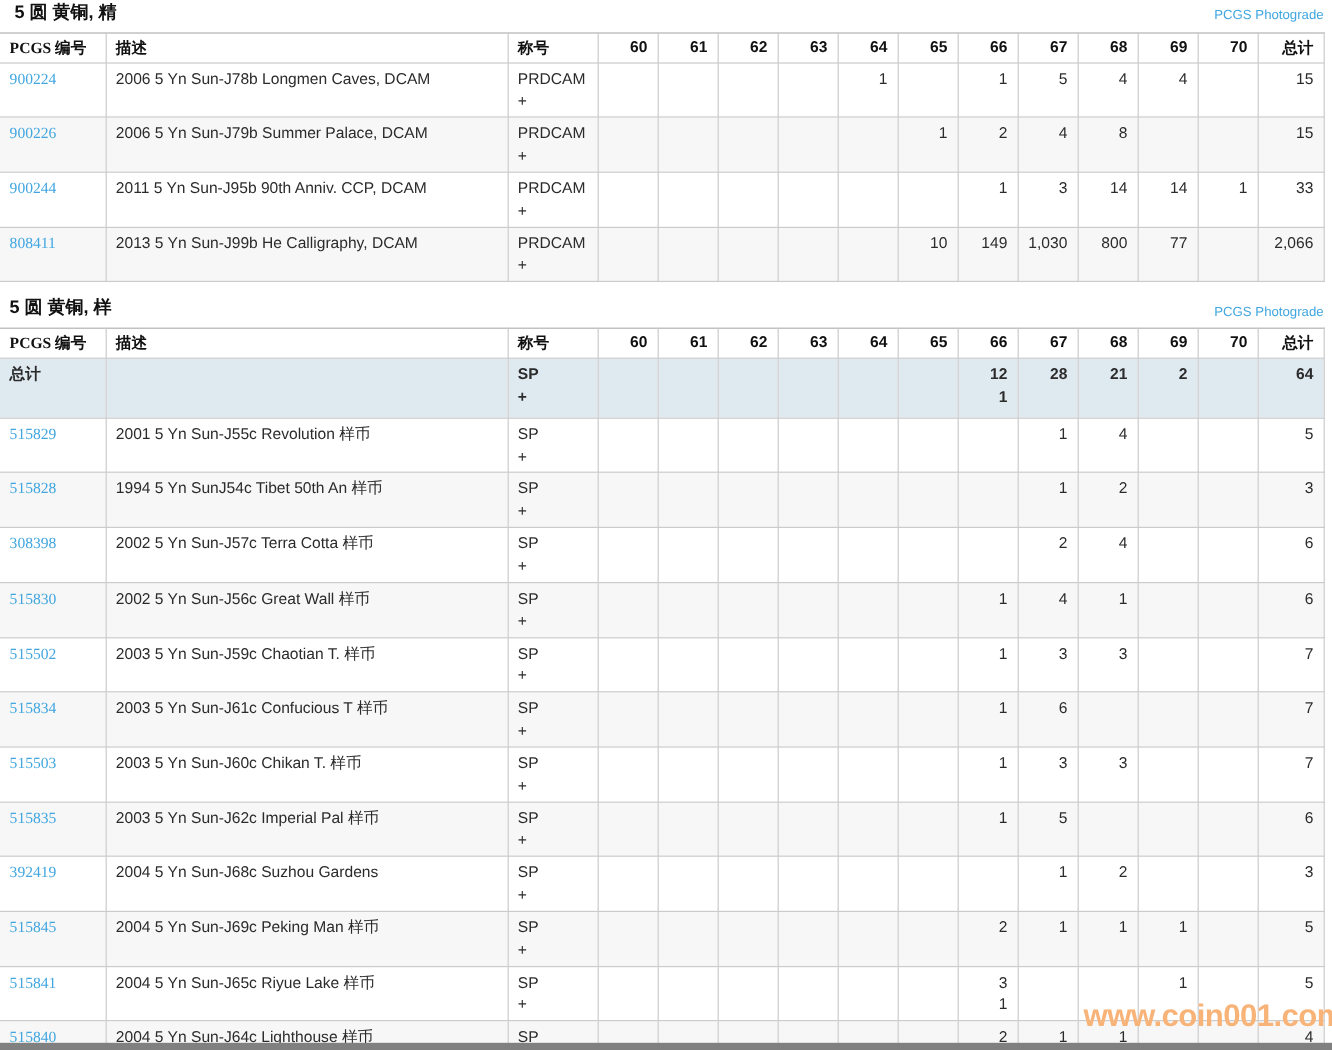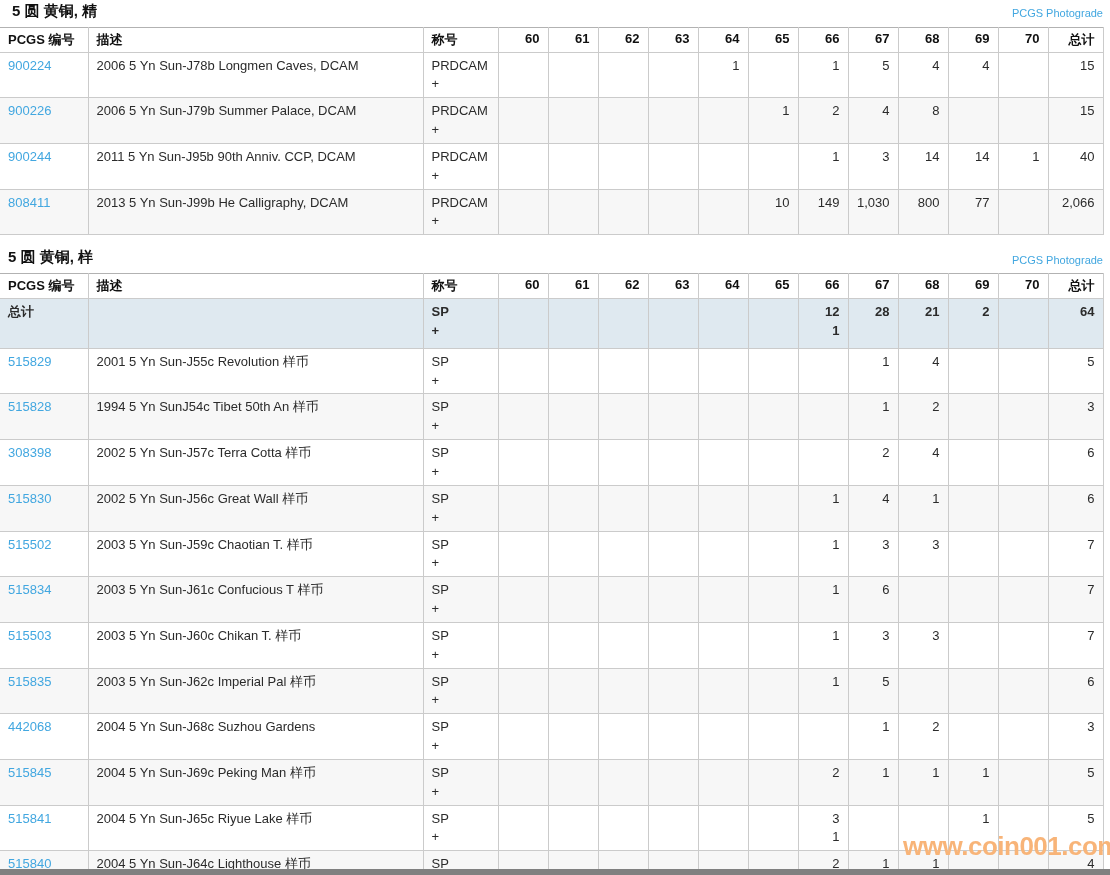--- a/index.html
+++ b/index.html
@@ -19,21 +19,21 @@
     margin:14px 7px 7px 0;padding-left:8px;}
   section:first-of-type .section-head{margin-top:3px;padding-left:12px;}
   .section-title{font-size:15px;font-weight:bold;color:#111;margin:0;line-height:1.1;}
   .photograde{font-size:11px;color:var(--link);text-decoration:none;cursor:pointer;line-height:1.1;}
 
   table{border-collapse:collapse;table-layout:fixed;width:1103px;background:#fff;}
   th,td{border:1px solid var(--border);padding:4px 8px 3px 8px;font-size:13px;
     vertical-align:top;overflow:hidden;white-space:nowrap;}
   th{border-top-color:#b2b2b2;font-weight:bold;color:#111;text-align:left;height:23px;padding-top:3px;}
   th.num,td.num{text-align:right;}
-  th:first-child,td:first-child{border-left:none;}
+  th:first-child,td:first-child{border-left:none;font-family:Liberation Serif, serif;}
   tr.data-row{height:45px;margin-top:26px;}
   tr.data-row.alt{background:var(--alt-bg);}
   tr.total-row{height:50px;background:var(--total-bg);font-weight:bold;}
   td{color:var(--text);line-height:1.45;}
   a.pcgs-link{color:var(--link);text-decoration:none;cursor:pointer;}
   td .line{line-height:1.45;}
 
   .watermark{position:absolute;left:903px;top:831px;font-size:26px;font-weight:bold;
     color:var(--watermark);letter-spacing:-0.5px;z-index:5;pointer-events:none;}
   .bottom-bar{position:absolute;left:0;bottom:0;width:1110px;height:6px;background:#808080;z-index:6;}
@@ -165,21 +165,21 @@
             </td>
             <td class="num">
               <div class="line">14</div>
             </td>
             <td class="num">
               <div class="line">14</div>
             </td>
             <td class="num">
               <div class="line">1</div>
             </td>
-            <td class="num">40</td>
+            <td class="num">33</td>
           </tr>
           <tr class="data-row alt">
             <td><a class="pcgs-link">808411</a></td>
             <td>2013 5 Yn Sun-J99b He Calligraphy, DCAM</td>
             <td>
               <div class="line">PRDCAM</div>
               <div class="line">+</div>
             </td>
             <td class="num"></td>
             <td class="num"></td>
@@ -472,21 +472,21 @@
             </td>
             <td class="num">
               <div class="line">5</div>
             </td>
             <td class="num"></td>
             <td class="num"></td>
             <td class="num"></td>
             <td class="num">6</td>
           </tr>
           <tr class="data-row">
-            <td><a class="pcgs-link">442068</a></td>
+            <td><a class="pcgs-link">392419</a></td>
             <td>2004 5 Yn Sun-J68c Suzhou Gardens</td>
             <td>
               <div class="line">SP</div>
               <div class="line">+</div>
             </td>
             <td class="num"></td>
             <td class="num"></td>
             <td class="num"></td>
             <td class="num"></td>
             <td class="num"></td>

